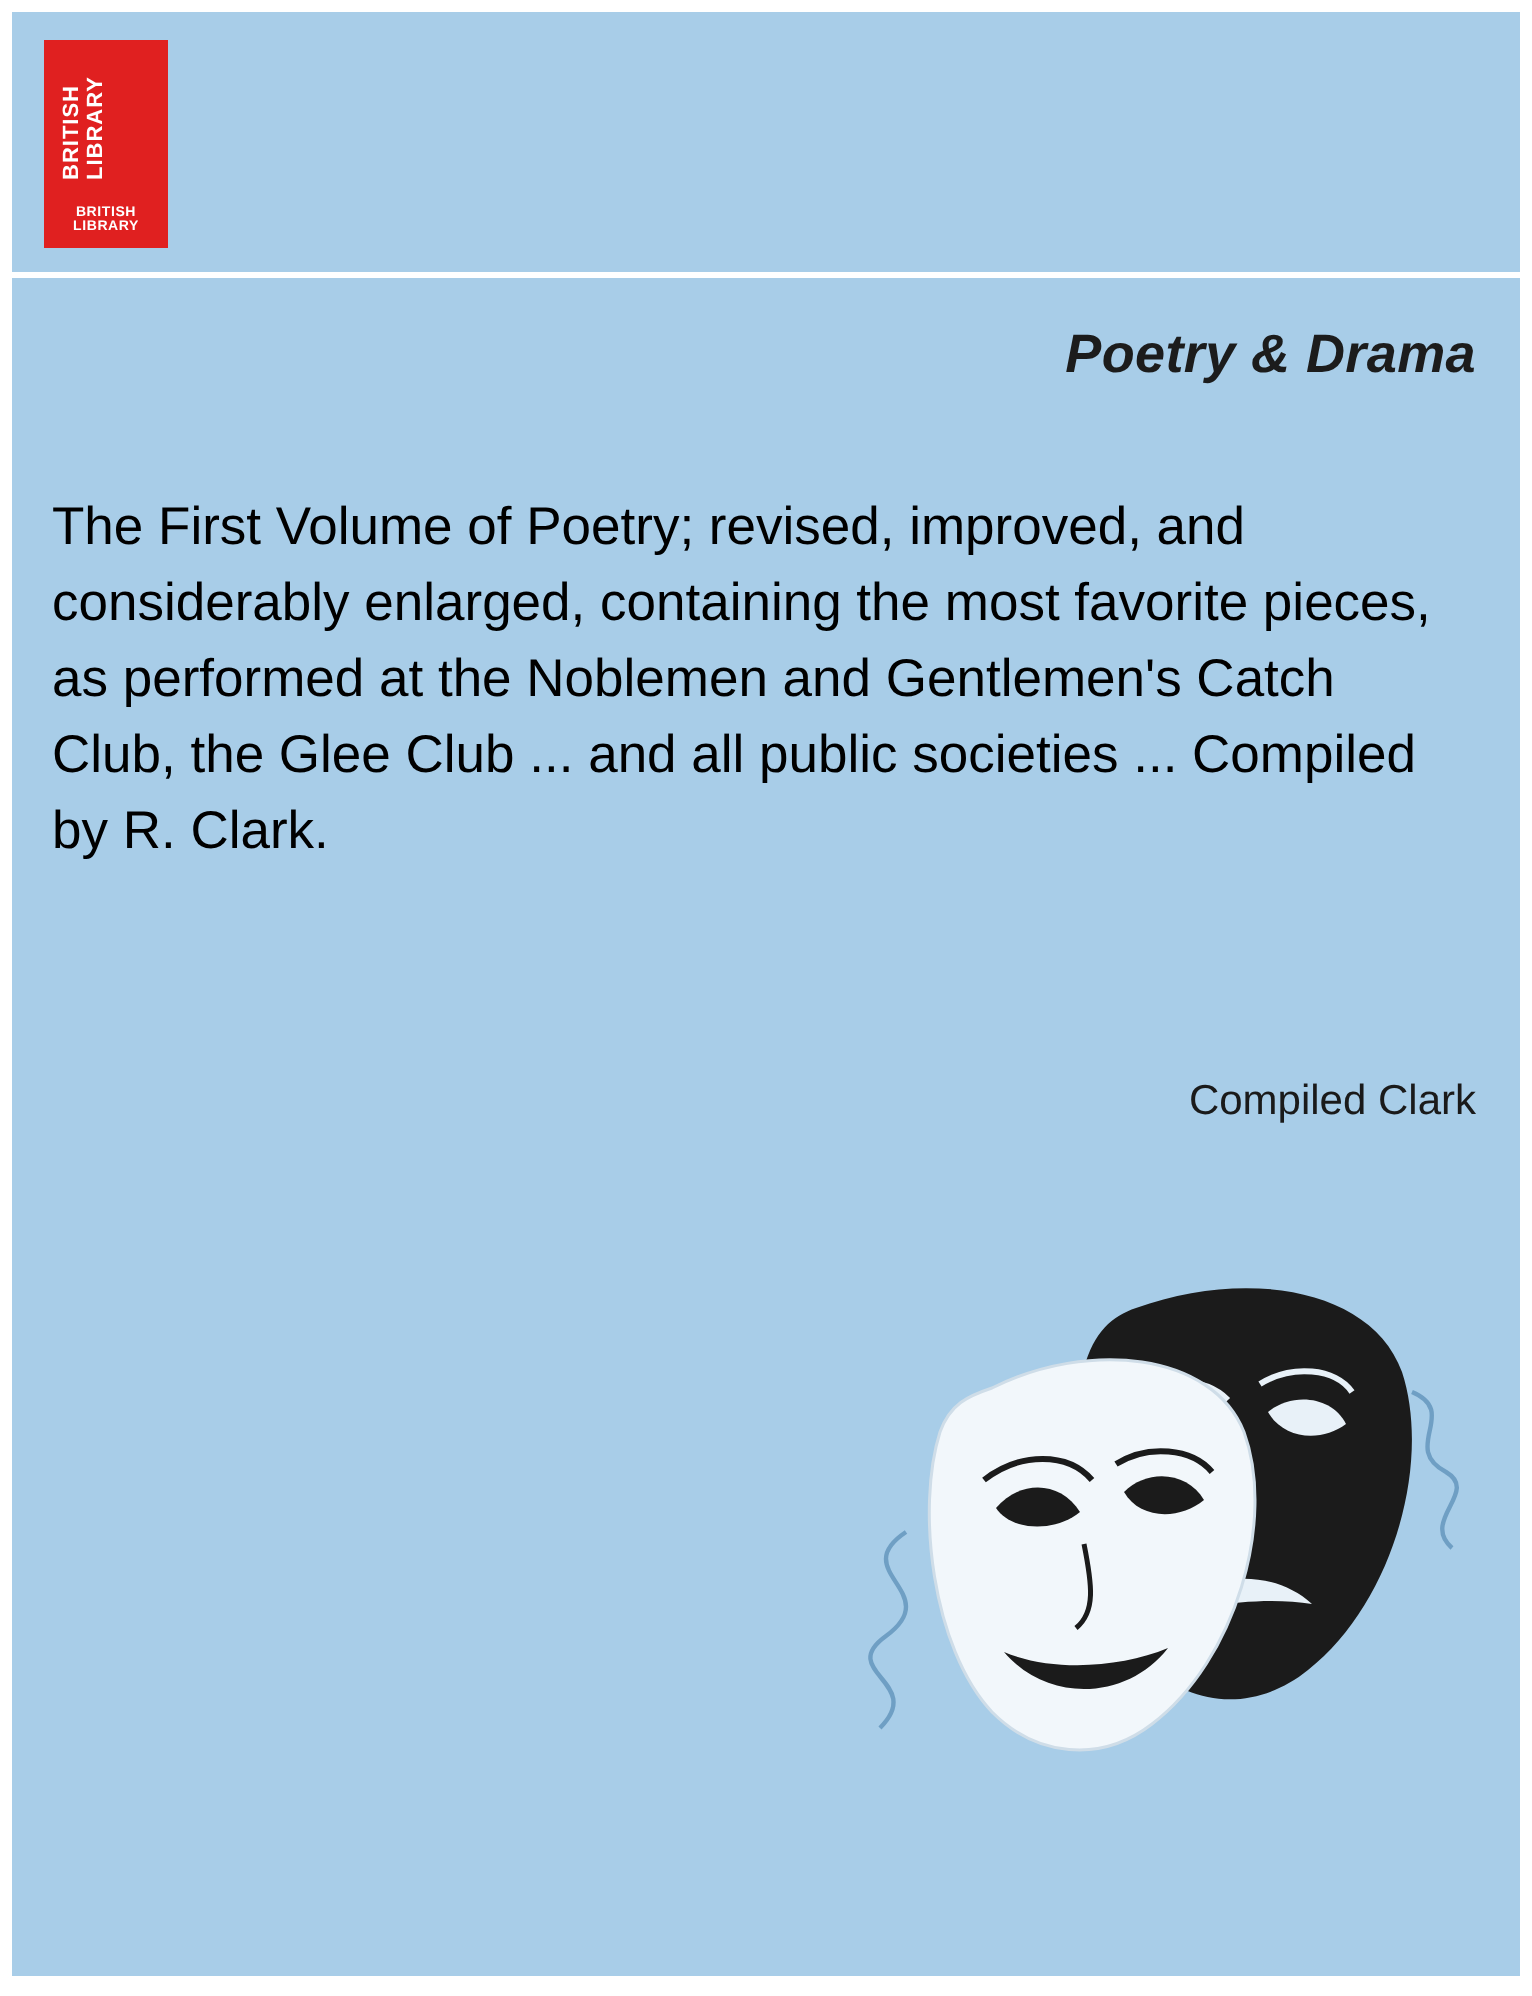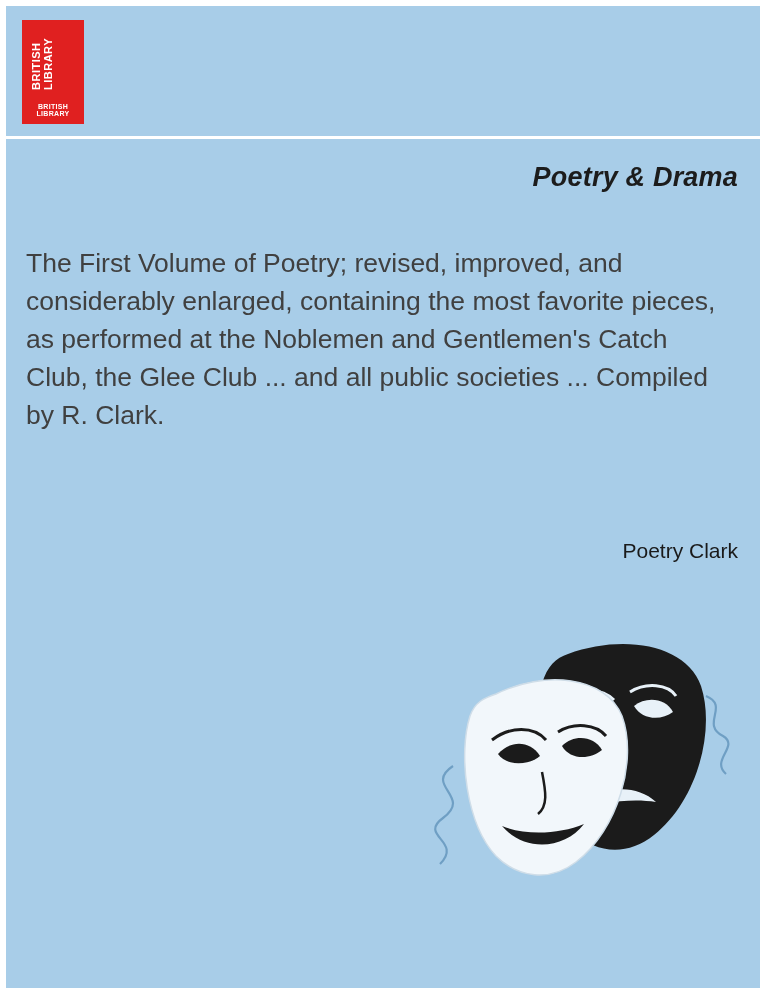--- a/index.html
+++ b/index.html
@@ -105,21 +105,21 @@
     font-style: italic;
   }
 
   .title {
     position: absolute;
     top: 244px;
     left: 26px;
     width: 710px;
     font-size: 26.5px;
     line-height: 38px;
-    color: #404040;
+    color: #000000;
     font-weight: normal;
     margin: 0;
   }
 
   .author {
     position: absolute;
     top: 539px;
     right: 28px;
     font-size: 21px;
     color: #1a1a1a;
@@ -147,21 +147,21 @@
     <div class="bl-text"><span>BRITISH</span><br><span>LIBRARY</span></div>
     <div class="bl-sub">BRITISH LIBRARY</div>
   </div>
 
   <div class="header-rule"></div>
 
   <div class="category">Poetry &amp; Drama</div>
 
   <h1 class="title">The First Volume of Poetry; revised, improved, and considerably enlarged, containing the most favorite pieces, as performed at the Noblemen and Gentlemen's Catch Club, the Glee Club ... and all public societies ... Compiled by R. Clark.</h1>
 
-  <div class="author">Poetry Clark</div>
+  <div class="author">Compiled Clark</div>
 
   <div class="masks">
     <svg viewBox="0 0 320 250" width="320" height="250" aria-hidden="true">
 
       <path d="M35 130 C 5 150, 55 160, 25 182 C 0 200, 45 205, 22 228" fill="none" stroke="#6f9fc4" stroke-width="2.2"></path>
       <path d="M288 60 C 312 70, 282 88, 305 100 C 322 110, 292 124, 308 138" fill="none" stroke="#6f9fc4" stroke-width="2.2"></path>
 
       <g>
         <path d="M150 18 C 205 -2, 268 8, 283 50 C 298 96, 278 166, 236 199
                  C 210 220, 178 218, 156 196 C 124 164, 112 90, 124 48

